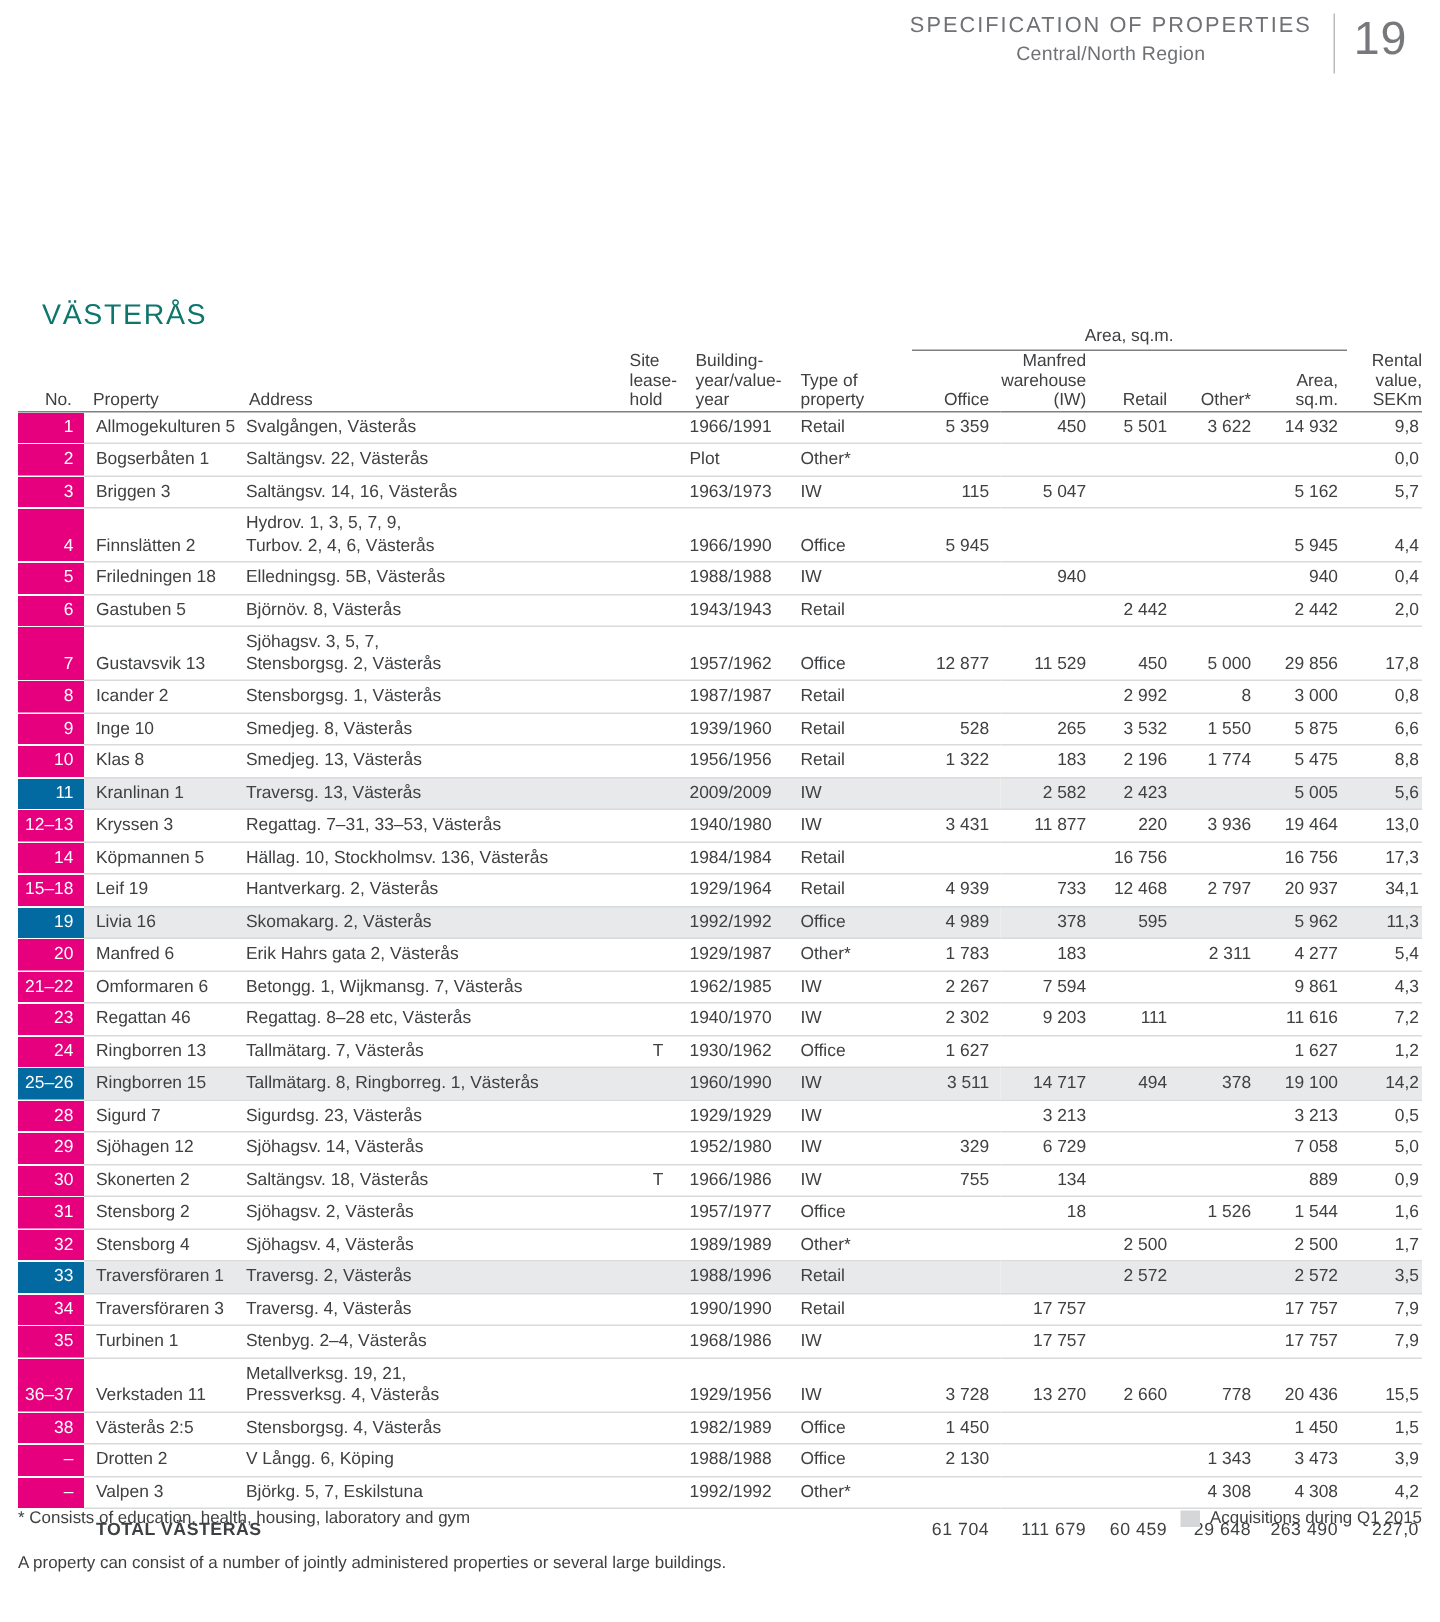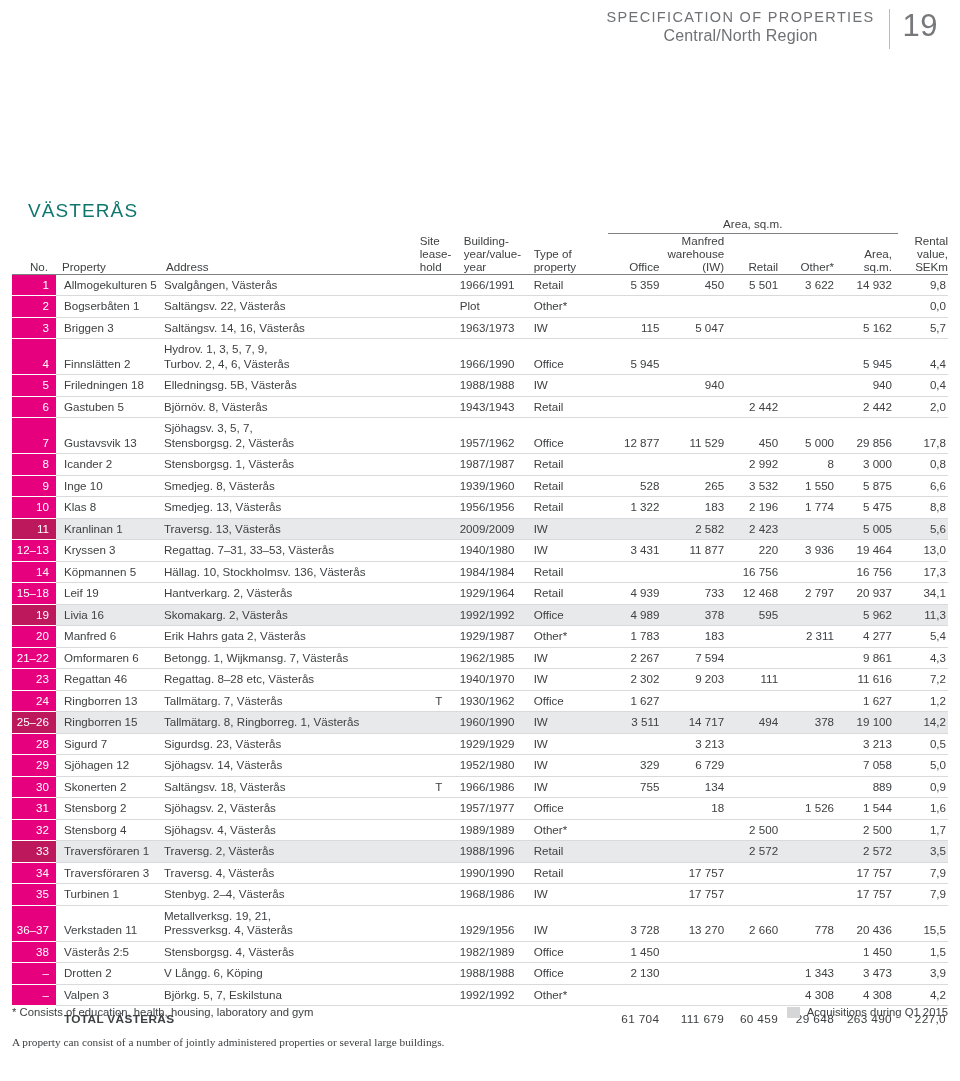--- a/index.html
+++ b/index.html
@@ -28,21 +28,21 @@
     padding-right: 14px;
     color: #6f7174;
   }
   .ph-title {
     font-size: 14.5px;
     letter-spacing: 1.35px;
     line-height: 19px;
     white-space: nowrap;
   }
   .ph-sub {
-    font-size: 16px;
+    font-size: 13px;
     letter-spacing: .2px;
     line-height: 18px;
     white-space: nowrap;
   }
   .ph-rule {
     width: 1px;
     height: 40px;
     background: #b9bbbe;
     margin-top: 1px;
   }
@@ -135,21 +135,21 @@
 
   td.numcell {
     position: relative;
     background: #e6007e;
     color: #ffffff;
     text-align: right;
     padding-right: 7px !important;
     font-size: 11.3px;
     border-bottom: 1px solid #ffffff !important;
   }
-  tr.drow.acq td.numcell { background: #be185d; }
+  tr.drow.acq td.numcell { background: #0369a1; }
 
   td.prop  { padding-left: 8px !important; }
   td.addr  { padding-left: 4px !important; }
   td.site  { text-align: center; }
   td.byear { text-align: left; padding-left: 2px !important;}
   td.type  { text-align: left; padding-left: 6px !important;}
   td.n     { text-align: right; padding-right: 8px !important; }
   td.rent  { text-align: right; padding-right: 2px !important; }
 
   .addr2 { display: block; }
@@ -181,21 +181,20 @@
   .fn-left { }
   .fn-right { display: flex; align-items: center; gap: 7px; }
   .swatch {
     width: 13px; height: 11px;
     background: #d4d6d8;
     display: inline-block;
   }
   .fn-bottom {
     margin-top: 18px;
     font-size: 11.3px;
-    font-family: Liberation Serif, serif;
   }
 </style>
 </head>
 <body>
 
 <div class="page-header">
   <div class="page-header-text">
     <div class="ph-title">SPECIFICATION OF PROPERTIES</div>
     <div class="ph-sub">Central/North Region</div>
   </div>

